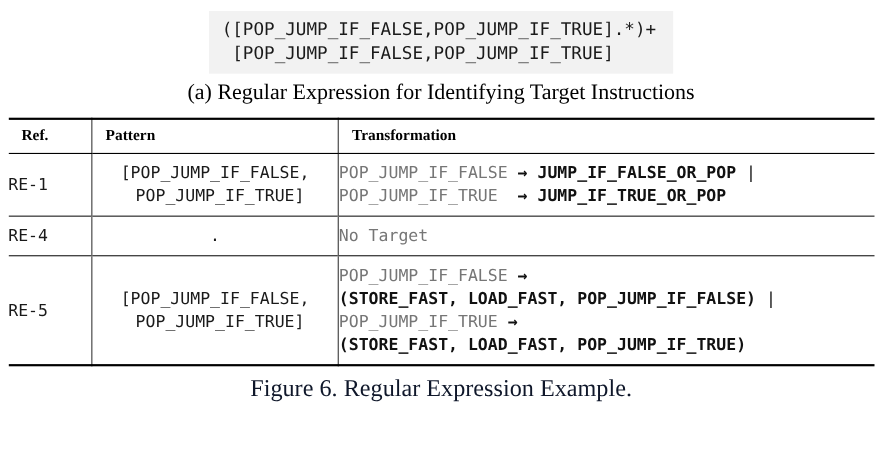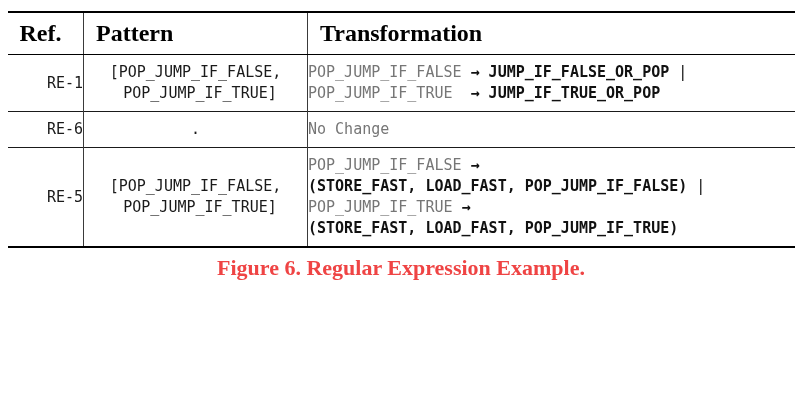--- a/index.html
+++ b/index.html
@@ -39,88 +39,90 @@
   table.rules {
     margin: 11px auto 0 auto;
     width: 787px;
     border-collapse: collapse;
     table-layout: fixed;
     border-top: 2.5px solid #000;
     border-bottom: 2.5px solid #000;
   }
   table.rules th {
     font-family: "Liberation Serif", serif;
-    font-size: 24px;
+    font-size: 14px;
     font-weight: bold;
     text-align: left;
     padding: 7px 0 7px 12px;
     border-bottom: 1.6px solid #000;
     color: #000;
   }
   th.col-ref { text-align: center; padding-left: 0; }
   .col-ref { width: 76px; }
   .col-pattern { width: 224px; text-align: center; }
   th.col-ref, td.col-ref { border-right: 1px solid #3a3a3a; }
   th.col-pattern, td.col-pattern { border-right: 1px solid #3a3a3a; margin-left: 28px; }
   tbody tr:not(:first-child) td { border-top: 1px solid #1a1a1a; }
   table.rules td {
     font-size: 15px;
     line-height: 21px;
     vertical-align: middle;
     padding: 7px 0;
     color: #1a1a1a;
   }
-  td.col-ref { text-align: right; }
+  td.col-ref { text-align: left; }
   td.col-pattern { padding-left: 20px; white-space: pre; }
   td.col-transform { padding-left: 14px; white-space: pre; margin-left: 31px; }
   .pline, .tline { white-space: pre; }
   .seg-g { color: #767676; }
   .seg-a { color: #111; font-weight: 600; }
   .seg-b { color: #111; font-weight: bold; }
   .seg-p { color: #111; }
 
   .caption-b {
     margin-top: 9px;
     text-align: center;
     font-size: 19px;
     color: #000;
   }
   .figure-caption {
     margin-top: 7px;
     text-align: center;
     font-size: 22px;
-    color: #ef4444;
-    font-weight: bold;
+    color: #0f172a;
   }
 </style>
 </head>
 <body>
 
 <div class="page">
 
+  <pre class="code-block" id="code-block">([POP_JUMP_IF_FALSE,POP_JUMP_IF_TRUE].*)+
+ [POP_JUMP_IF_FALSE,POP_JUMP_IF_TRUE]</pre>
 
+  <div class="caption-a">(a) Regular Expression for Identifying Target Instructions</div>
 
   <table class="rules">
     <thead>
       <tr>
         <th class="col-ref">Ref.</th>
         <th class="col-pattern">Pattern</th>
         <th class="col-transform">Transformation</th>
       </tr>
     </thead>
     <tbody id="table-body">
         <tr>
           <td class="col-ref mono">RE-1</td>
           <td class="col-pattern mono"><div class="pline">[POP_JUMP_IF_FALSE,</div><div class="pline"> POP_JUMP_IF_TRUE]</div></td>
           <td class="col-transform mono"><div class="tline"><span class="seg-g">POP_JUMP_IF_FALSE </span><span class="seg-a">→</span><span class="seg-b"> JUMP_IF_FALSE_OR_POP</span><span class="seg-p"> |</span></div><div class="tline"><span class="seg-g">POP_JUMP_IF_TRUE  </span><span class="seg-a">→</span><span class="seg-b"> JUMP_IF_TRUE_OR_POP</span></div></td>
         </tr>
         <tr>
-          <td class="col-ref mono">RE-6</td>
+          <td class="col-ref mono">RE-4</td>
           <td class="col-pattern mono"><div class="pline">.</div></td>
-          <td class="col-transform mono"><div class="tline"><span class="seg-g">No Change</span></div></td>
+          <td class="col-transform mono"><div class="tline"><span class="seg-g">No Target</span></div></td>
         </tr>
         <tr>
           <td class="col-ref mono">RE-5</td>
           <td class="col-pattern mono"><div class="pline">[POP_JUMP_IF_FALSE,</div><div class="pline"> POP_JUMP_IF_TRUE]</div></td>
           <td class="col-transform mono"><div class="tline"><span class="seg-g">POP_JUMP_IF_FALSE </span><span class="seg-a">→</span></div><div class="tline"><span class="seg-b">(STORE_FAST, LOAD_FAST, POP_JUMP_IF_FALSE)</span><span class="seg-p"> |</span></div><div class="tline"><span class="seg-g">POP_JUMP_IF_TRUE </span><span class="seg-a">→</span></div><div class="tline"><span class="seg-b">(STORE_FAST, LOAD_FAST, POP_JUMP_IF_TRUE)</span></div></td>
         </tr>
       </tbody>
   </table>
 
 

